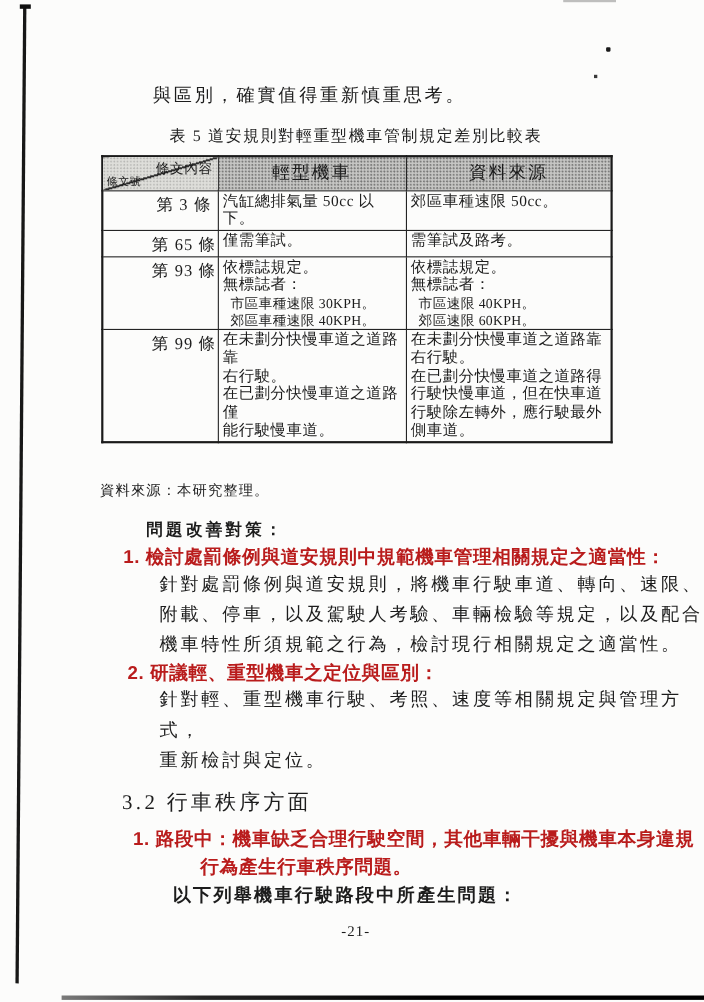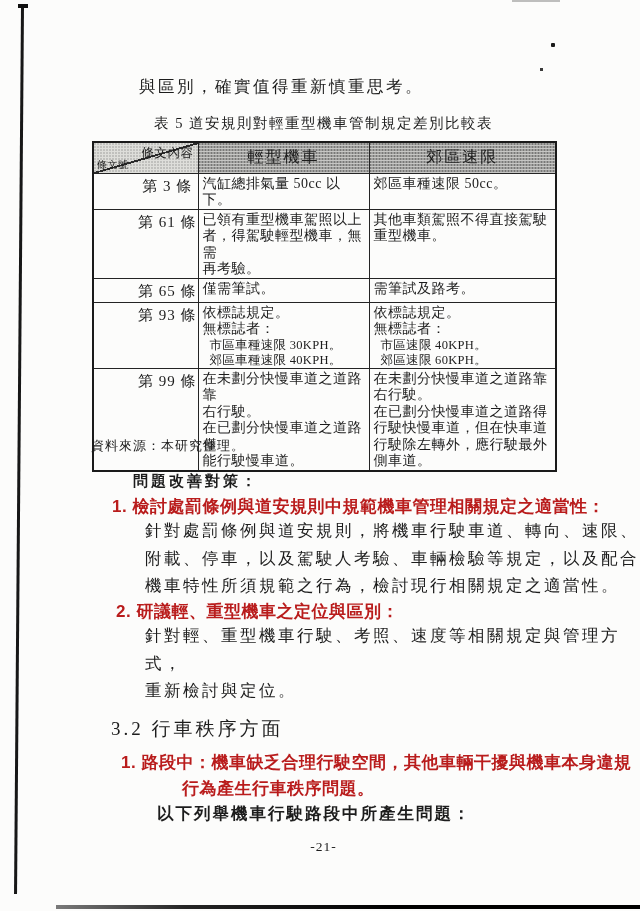--- a/index.html
+++ b/index.html
@@ -99,45 +99,33 @@
           <col style="width:171px">
           <col style="width:187px">
         </colgroup>
       <tbody>
           <tr class="hr">
         <td class="corner">
           <span class="corner-top">條文內容</span>
           <span class="corner-bottom">條文號</span>
         </td>
         <td class="th-grain">輕型機車</td>
-        <td class="th-grain">郊區速限</td>
+        <td class="th-grain">資料來源</td>
       </tr>
 
       <tr class="r0">
         <td class="art">第 3 條</td>
         <td class="cell">
           <div class="lines">汽缸總排氣量 50cc 以下。</div>
         </td>
         <td class="cell">
           <div class="lines">郊區車種速限 50cc。</div>
         </td>
       </tr>
 
-      <tr class="r1">
-        <td class="art">第 61 條</td>
-        <td class="cell">
-          <div class="lines">已領有重型機車駕照以上
-者，得駕駛輕型機車，無需
-再考驗。</div>
-        </td>
-        <td class="cell">
-          <div class="lines">其他車類駕照不得直接駕駛
-重型機車。</div>
-        </td>
-      </tr>
 
       <tr class="r2">
         <td class="art">第 65 條</td>
         <td class="cell">
           <div class="lines">僅需筆試。</div>
         </td>
         <td class="cell">
           <div class="lines">需筆試及路考。</div>
         </td>
       </tr>

